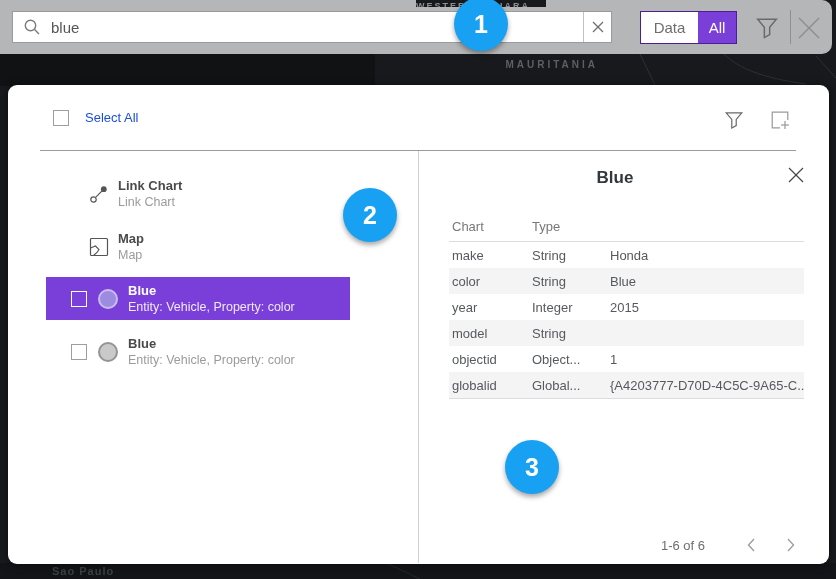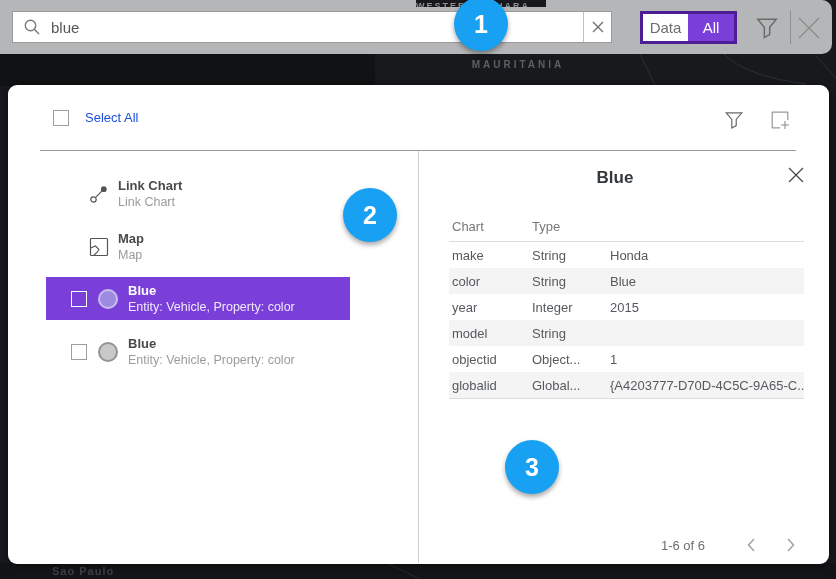--- a/index.html
+++ b/index.html
@@ -8,43 +8,43 @@
   }
   *{margin:0;padding:0;box-sizing:border-box;}
   body{width:836px;height:579px;overflow:hidden;background:#000;}
   .stage{position:relative;width:836px;height:579px;background:var(--map-bg);
          overflow:hidden;font-family:"Liberation Sans",sans-serif;}
 
   
   .map-dark-left{position:absolute;left:0;top:53px;width:375px;height:33px;background:#101214;}
   .map-bottom{position:absolute;left:0;bottom:0;width:836px;height:16px;background:#121417;}
   .map-lines{position:absolute;left:0;top:0;z-index:1;}
-  .map-label-mid{position:absolute;left:438px;top:59px;width:160px;text-align:center;
+  .map-label-mid{position:absolute;left:438px;top:59px;width:160px;text-align:right;
     font-size:10px;font-weight:bold;letter-spacing:3px;color:#5c6065;z-index:1;}
   .map-label-top{position:absolute;left:416px;top:0;width:130px;height:7px;overflow:hidden;
     background:#17191c;z-index:4;font-size:9px;font-weight:bold;letter-spacing:2px;color:#8b8f94;}
   .map-label-top span{display:block;margin-top:0;line-height:12px;}
   .map-label-bottom{position:absolute;left:52px;top:565px;font-size:11px;font-weight:bold;
     letter-spacing:1px;color:#3c4146;z-index:1;}
 
   
   .toolbar{position:absolute;left:0;top:0;width:832px;height:54px;background:var(--toolbar-bg);
     border-radius:0 10px 10px 0;z-index:3;}
   .search-box{position:absolute;left:12px;top:11px;width:600px;height:32px;background:#fff;
     border:1px solid #9b9b9b;display:flex;align-items:center;}
   .search-box .sicon{width:38px;display:flex;justify-content:center;align-items:center;}
   .search-input{flex:1;border:none;outline:none;font-family:"Liberation Sans",sans-serif;
     font-size:15px;color:#555;background:transparent;height:100%;}
   .clear-btn{width:28px;height:100%;border-left:1px solid #c2c2c2;display:flex;
     align-items:center;justify-content:center;cursor:pointer;background:#fff;}
   .scope-toggle{position:absolute;left:640px;top:11px;width:97px;height:33px;background:#fff;
-    border:3px solid #4c1d95;display:flex;}
+    border:1px solid #4c1d95;display:flex;}
   .scope-data{flex:1;display:flex;align-items:center;justify-content:center;
     font-size:15px;color:#6e6e6e;cursor:pointer;}
-  .scope-all{width:46px;display:flex;align-items:center;justify-content:center;
+  .scope-all{width:38px;display:flex;align-items:center;justify-content:center;
     font-size:15px;color:#fff;background:var(--accent);cursor:pointer;}
   .tb-funnel{position:absolute;left:755px;top:16px;width:24px;height:24px;cursor:pointer;}
   .tb-divider{position:absolute;left:790px;top:10px;width:1px;height:34px;background:#8f8f8f;}
   .tb-close{position:absolute;left:796px;top:15px;width:26px;height:26px;cursor:pointer;}
 
   
   .callout{position:absolute;width:54px;height:54px;border-radius:50%;background:var(--callout);
     color:#fff;display:flex;align-items:center;justify-content:center;font-size:25px;
     font-weight:bold;box-shadow:0 3px 5px rgba(0,0,0,.35);z-index:10;}
   .callout-1{left:454px;top:-3px;}

